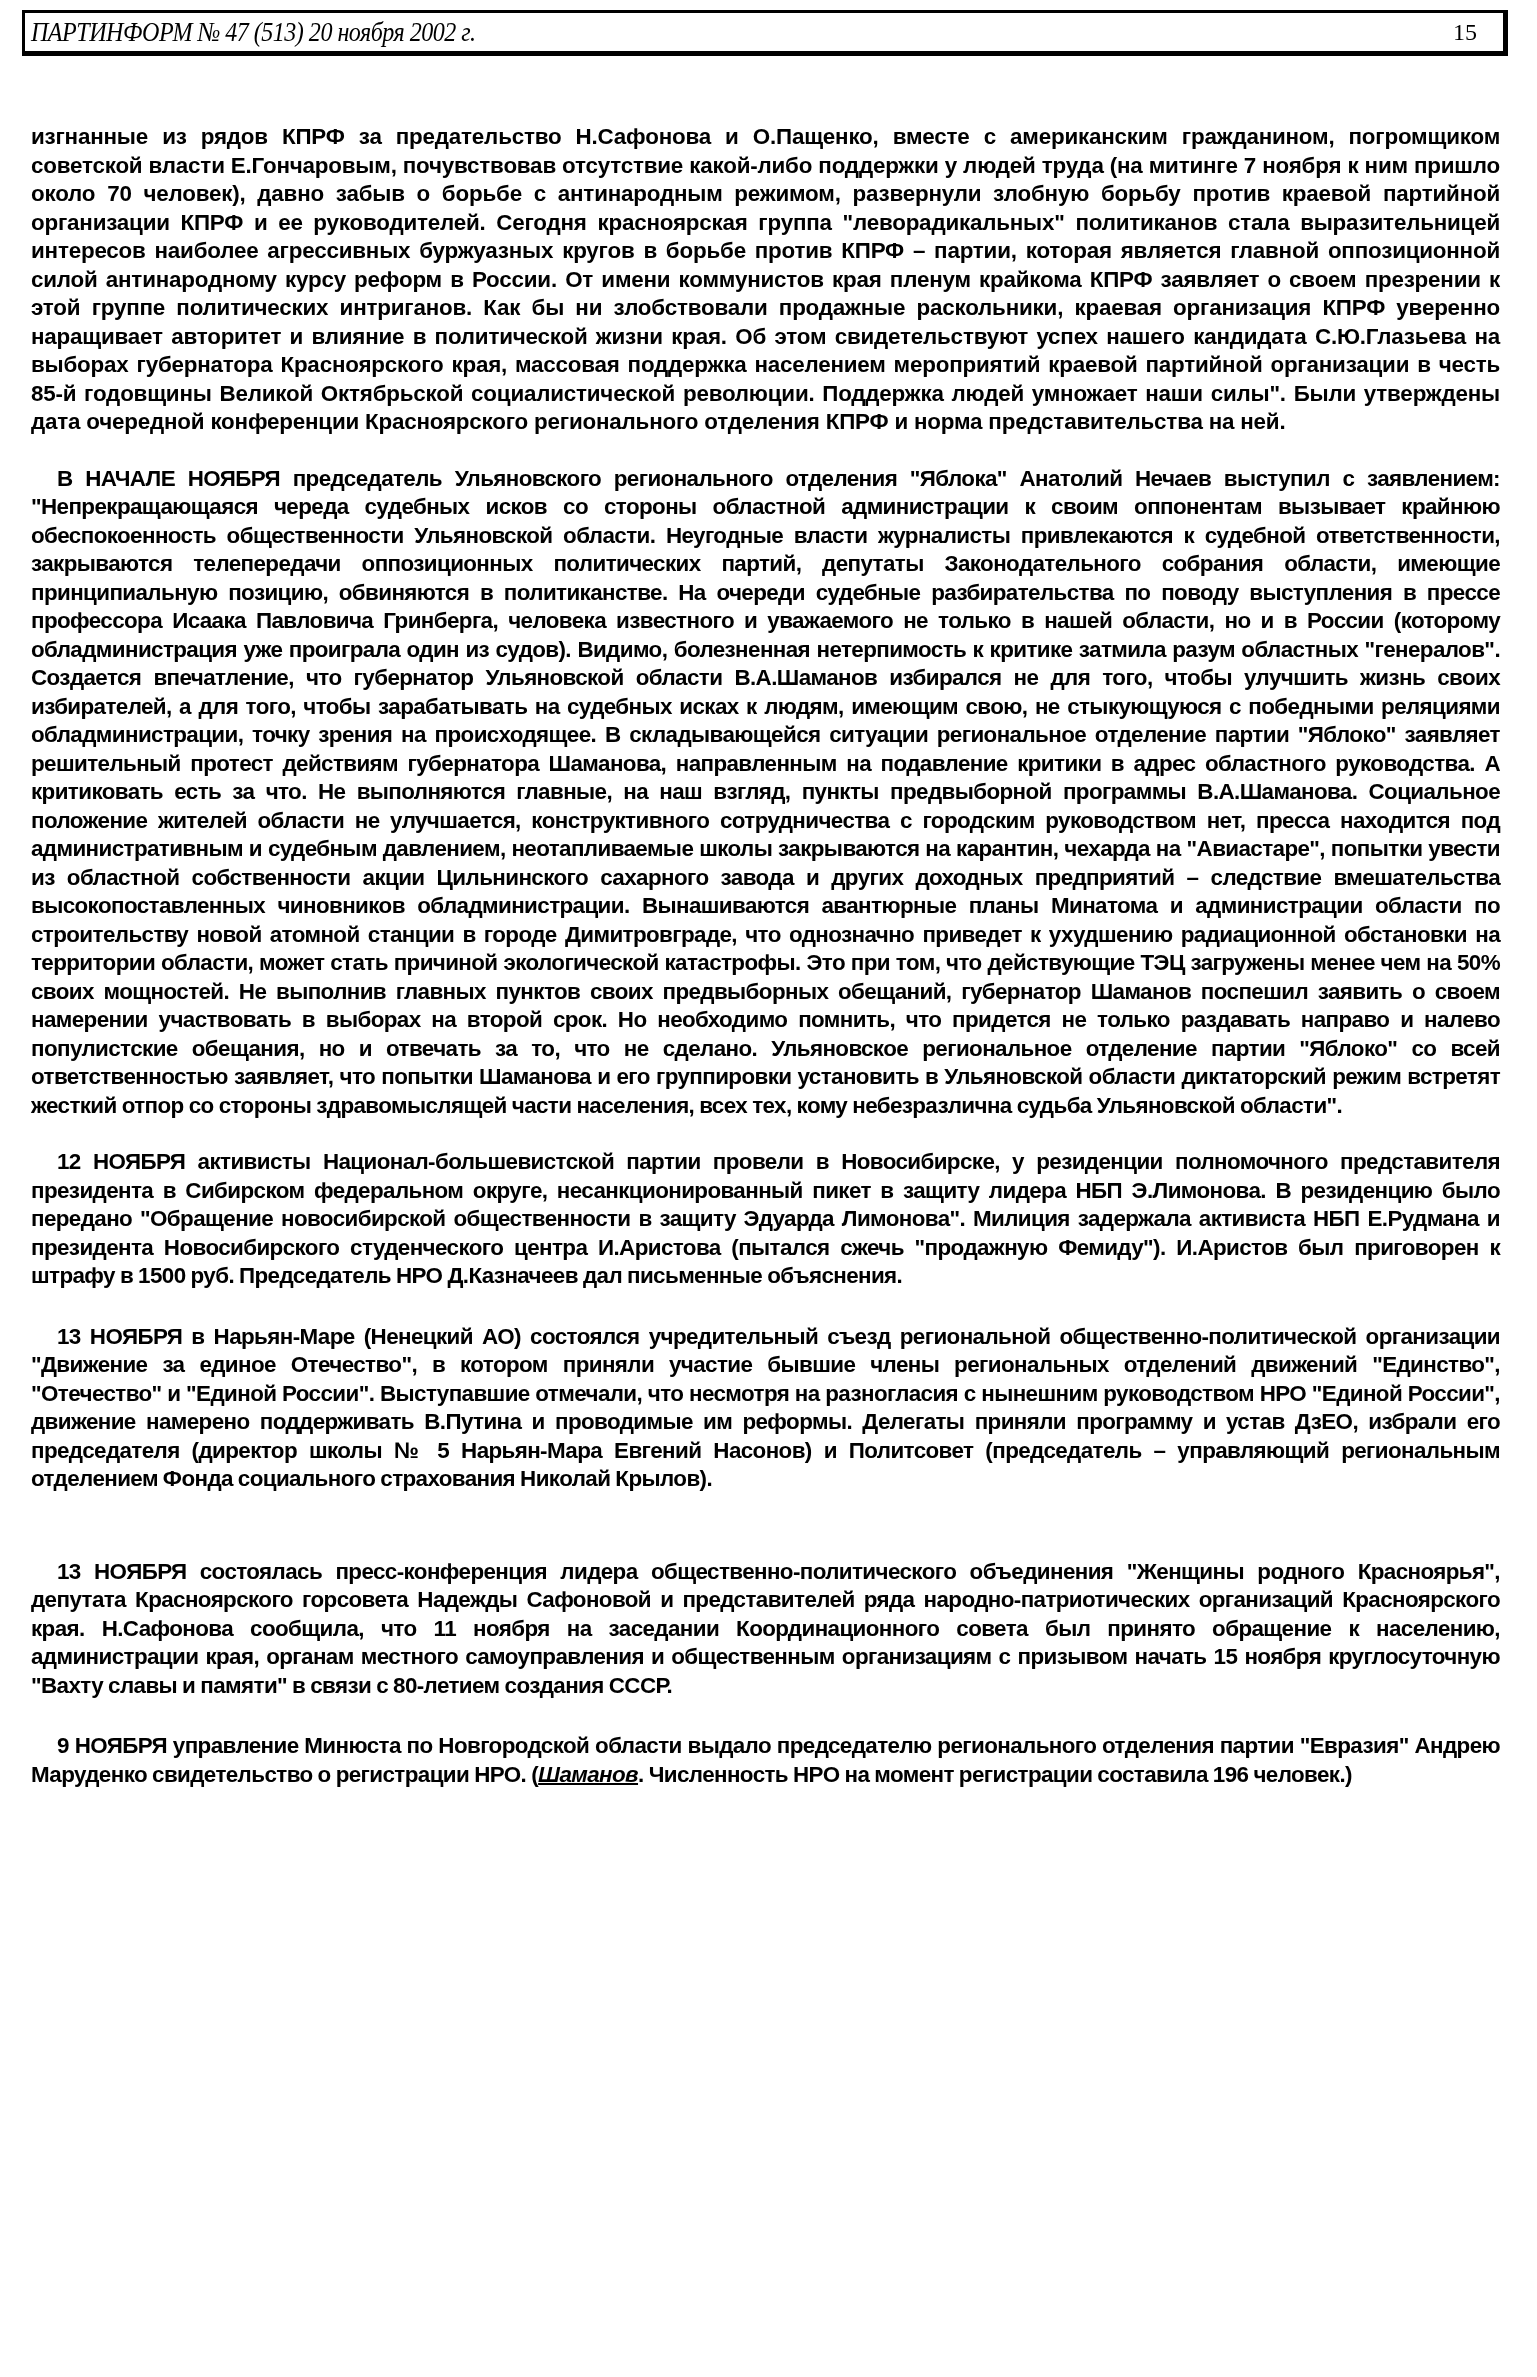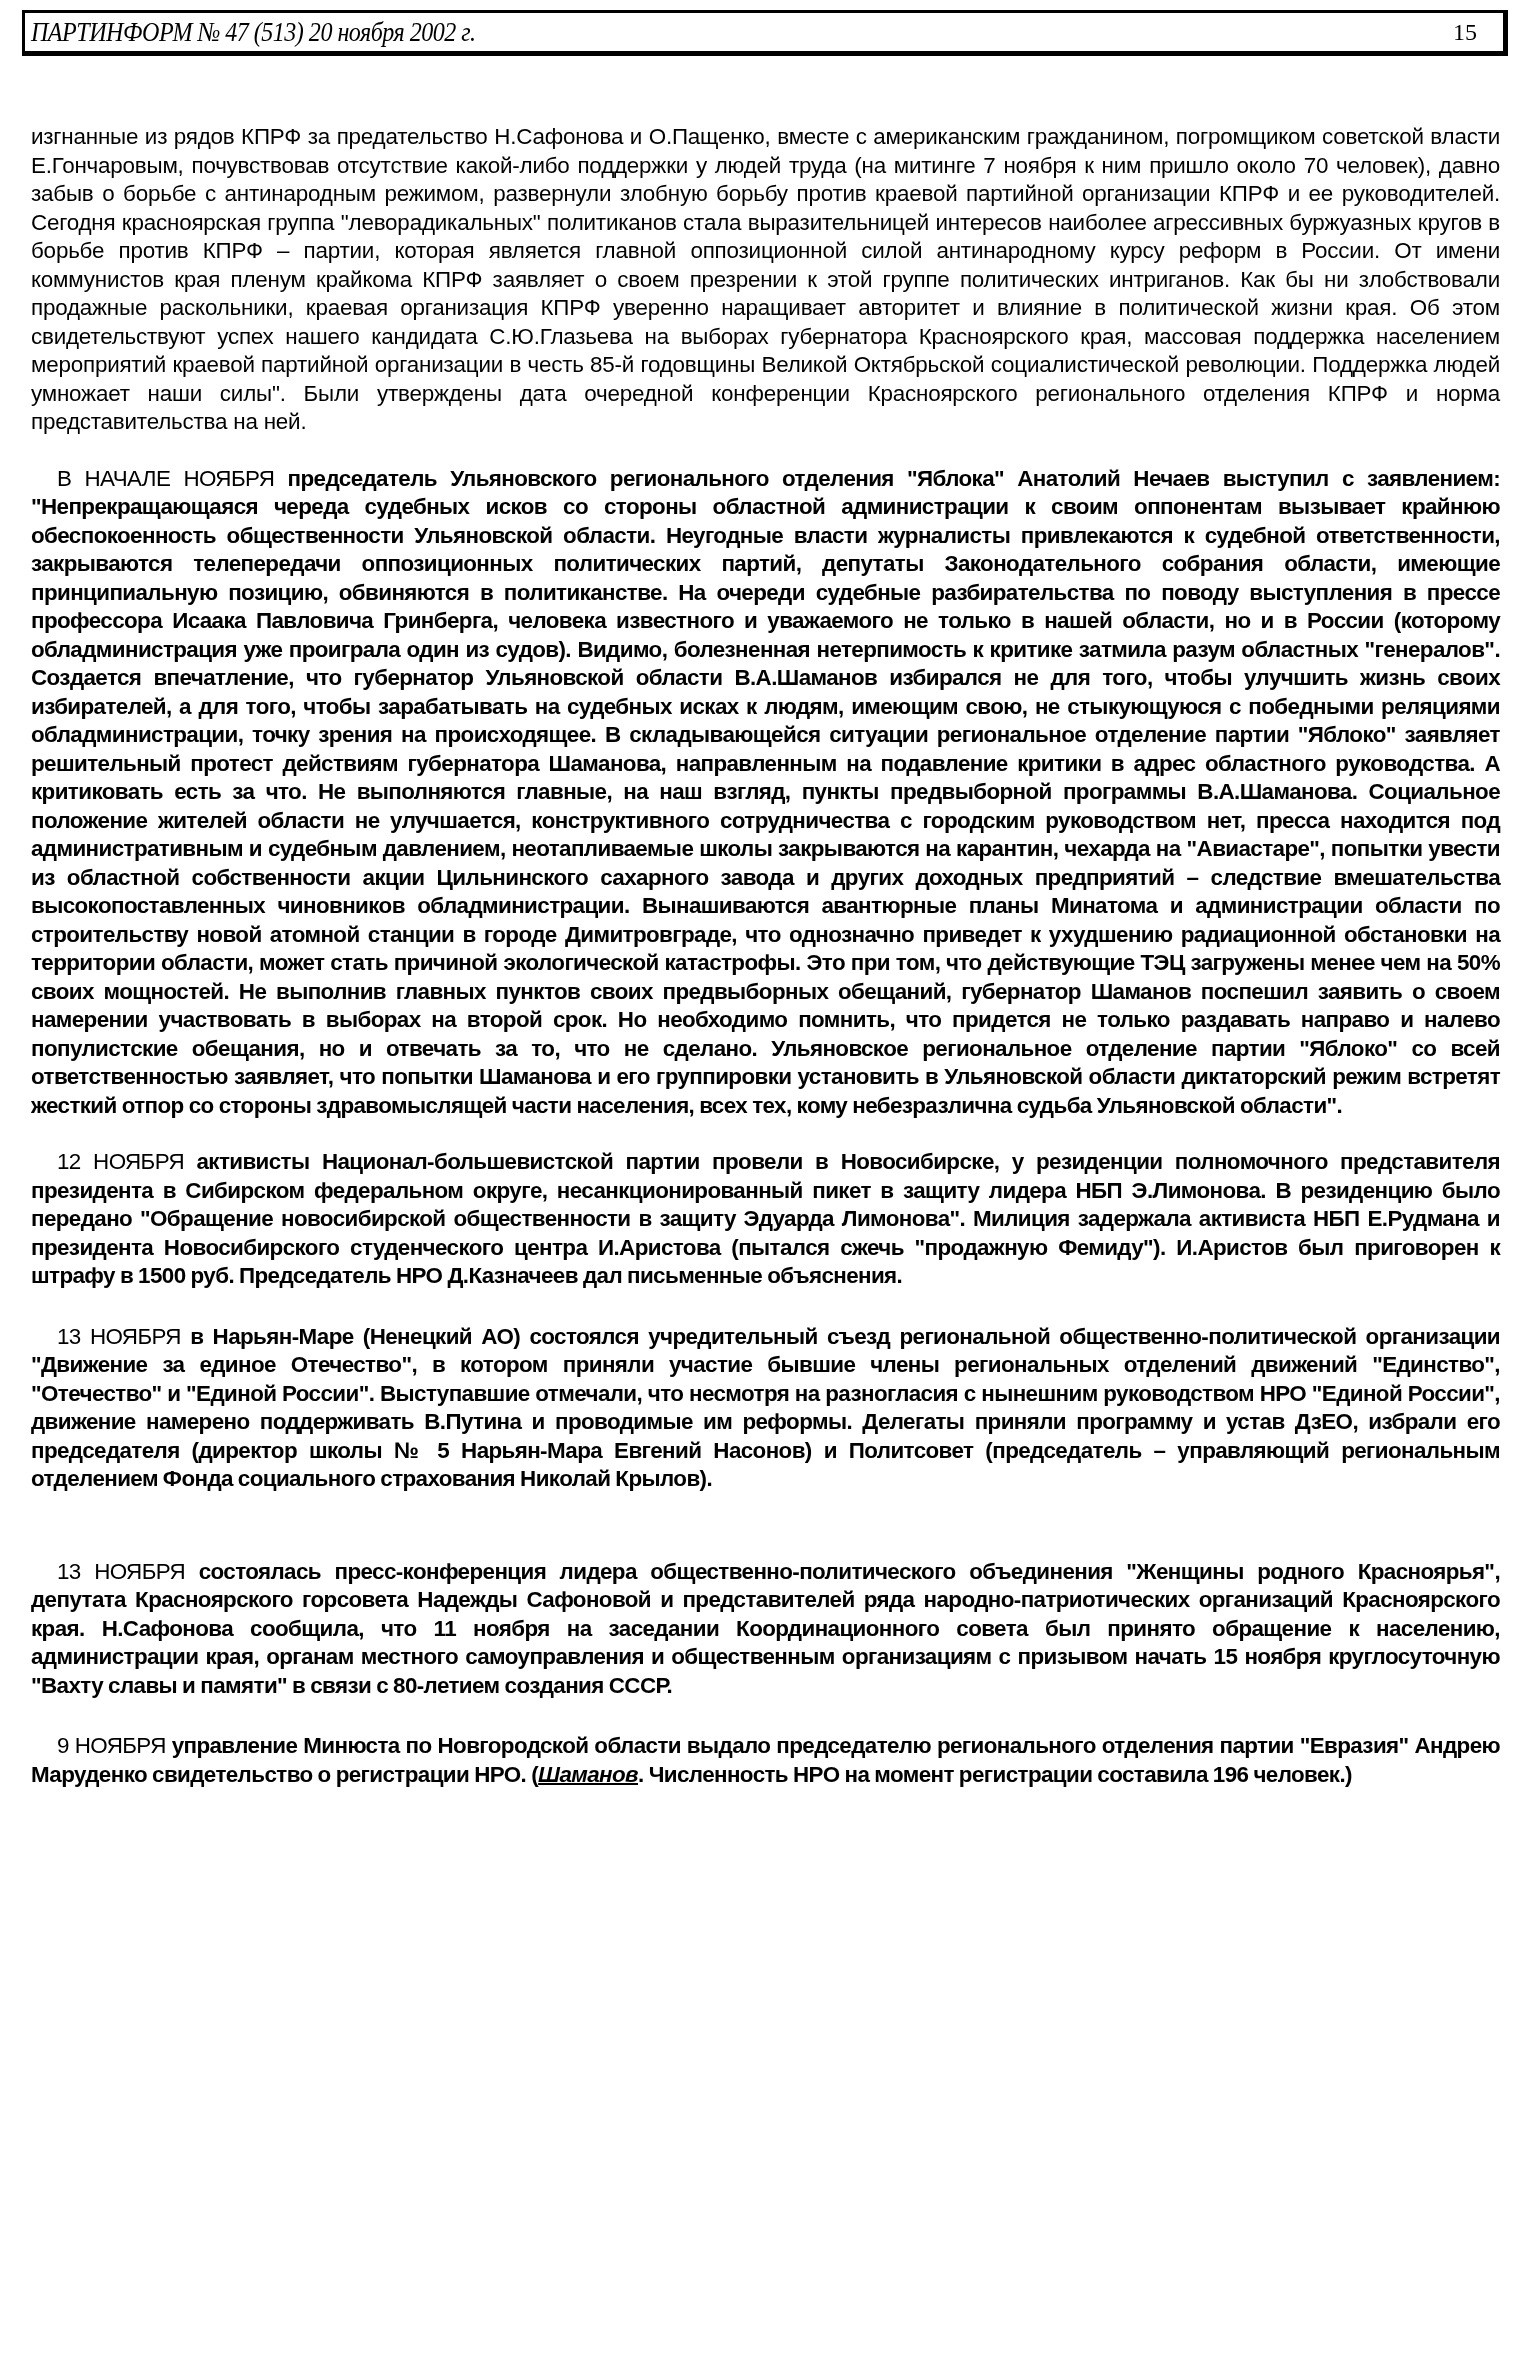--- a/index.html
+++ b/index.html
@@ -15,25 +15,25 @@
   .header .page-num { font-size: 24px; }
   .content {
     position: absolute; left: 31px; top: 123px; width: 1469px;
     font-family: "Liberation Sans", "DejaVu Sans", sans-serif;
   }
   .para {
     text-align: justify; text-align-last: left;
     font-size: 22.4px; line-height: 28.5px; margin: 0;
     letter-spacing: -0.2px;
   }
-  .para.regular { font-weight: normal; }
+  .para.regular { font-weight: bold; }
   .para.bold { font-weight: bold; text-indent: 26px; letter-spacing: -0.6px; word-spacing: -0.6px; }
   .gap1 { height: 28px; }
   .gap2 { height: 32px; }
-  .lead { font-weight: normal; }
+  .lead { font-weight: bold; }
   .ref { font-style: italic; text-decoration: underline; text-decoration-thickness: 1.9px; }
 </style>
 </head>
 <body>
 
 <div class="header">
   <span class="title">ПАРТИНФОРМ № 47 (513) 20 ноября 2002 г.</span>
   <span class="page-num">15</span>
 </div>
 

